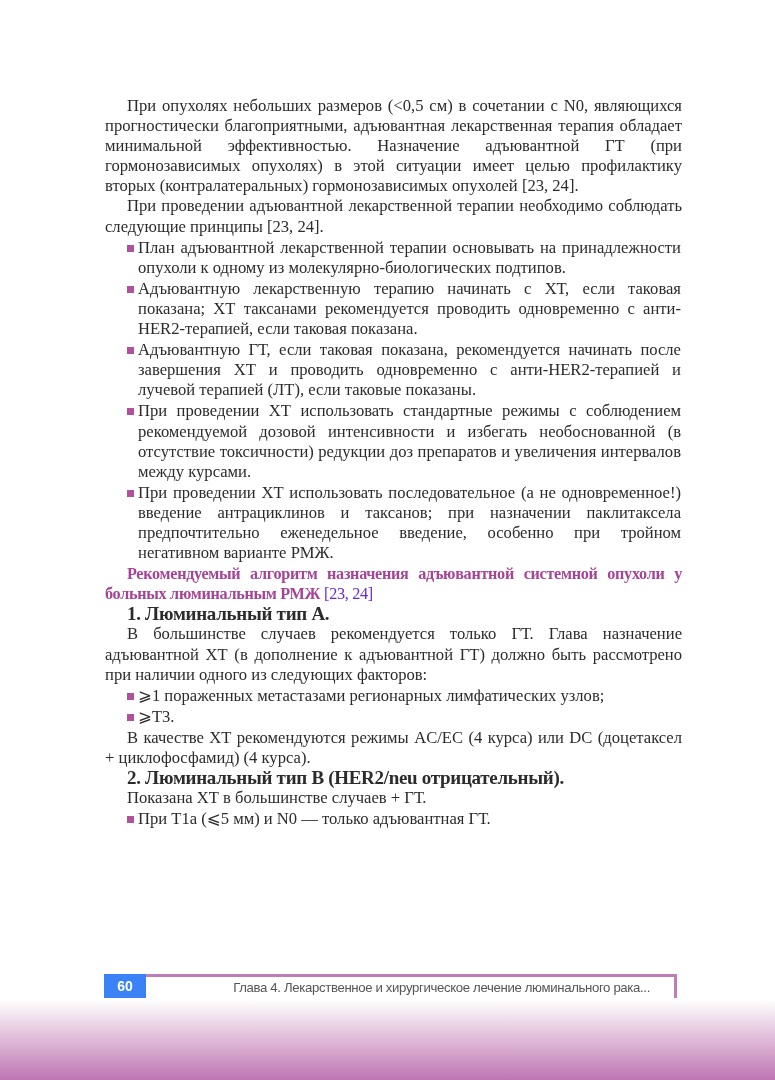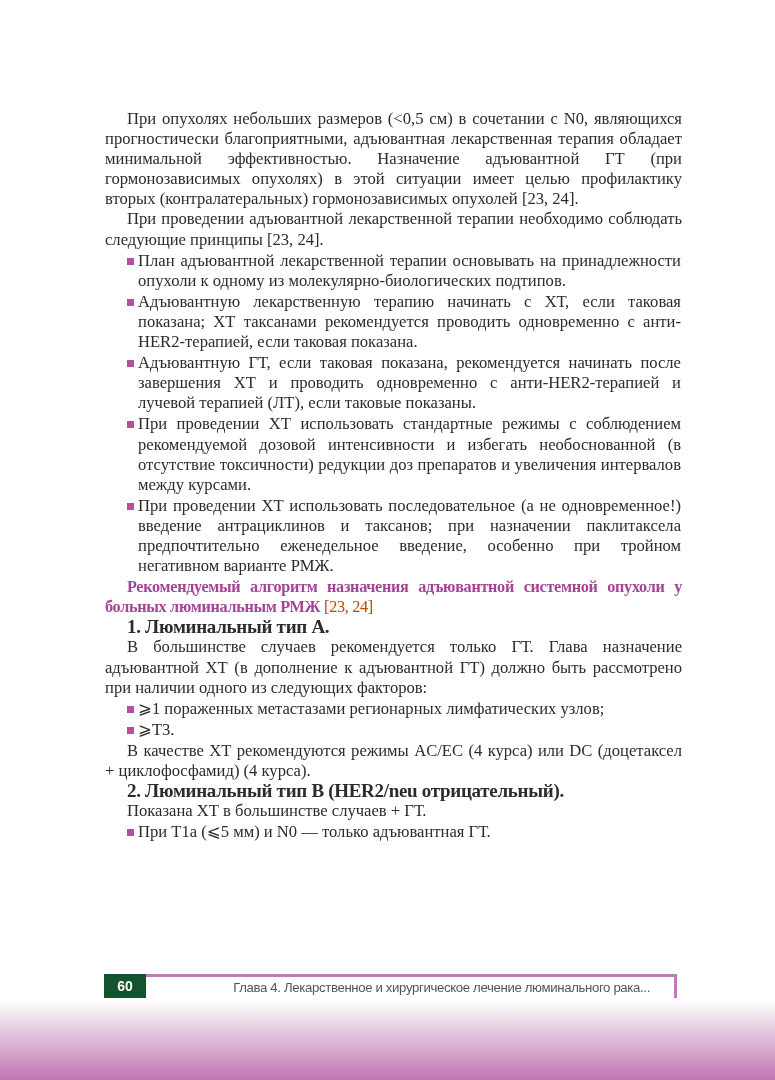--- a/index.html
+++ b/index.html
@@ -11,21 +11,21 @@
       height: 1080px;
       position: relative;
       overflow: hidden;
       background: #ffffff;
       font-family: "Liberation Serif", "DejaVu Serif", serif;
       color: #2b2b2b;
     }
     .page-text {
       position: absolute;
       left: 105px;
-      top: 109px;
+      top: 96px;
       width: 577px;
       font-size: 16.6px;
       line-height: 20.1px;
       text-align: justify;
       hyphens: manual;
     }
     .para {
       margin: 0;
       text-indent: 22px;
     }
@@ -50,21 +50,21 @@
     .section-heading {
       margin: 0;
       text-indent: 22px;
       font-family: "Liberation Serif", serif;
       font-weight: bold;
       color: #a54497;
       letter-spacing: -0.3px;
       font-size: 16.2px;
     }
     .section-heading .ref {
-      color: #c2410c;
+      color: #6d28d9;
       font-weight: normal;
     }
     .subheading {
       margin: 0;
       text-indent: 22px;
       font-weight: bold;
       letter-spacing: -0.3px;
       font-size: 19px;
     }
     .footer {
@@ -76,21 +76,21 @@
       border-top: 3px solid #c07cb7;
       border-right: 3px solid #c07cb7;
       box-sizing: border-box;
     }
     .page-num {
       position: absolute;
       left: -2px;
       top: -3px;
       width: 42px;
       height: 24px;
-      background: #14532d;
+      background: #3b82f6;
       color: #ffffff;
       font-family: "Liberation Sans", sans-serif;
       font-size: 14px;
       line-height: 24px;
       text-align: center;
       font-weight: bold;
     }
     .running-title {
       position: absolute;
       right: 24px;

